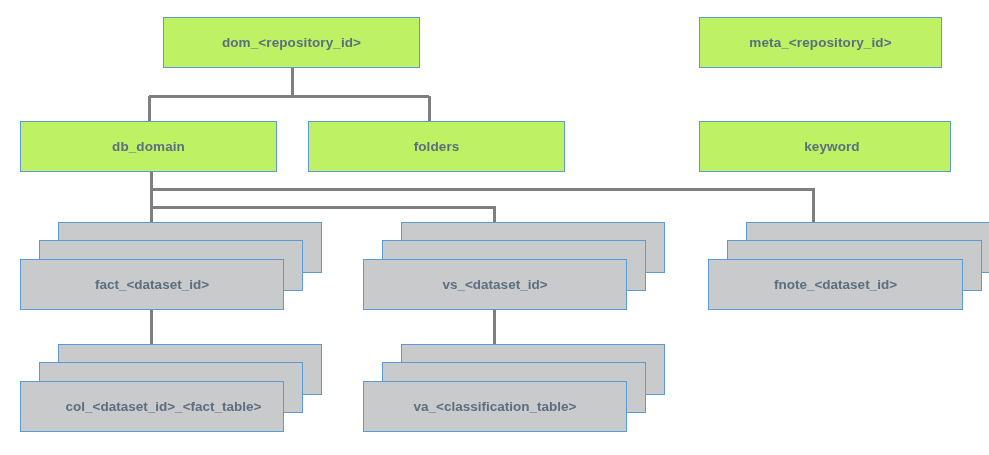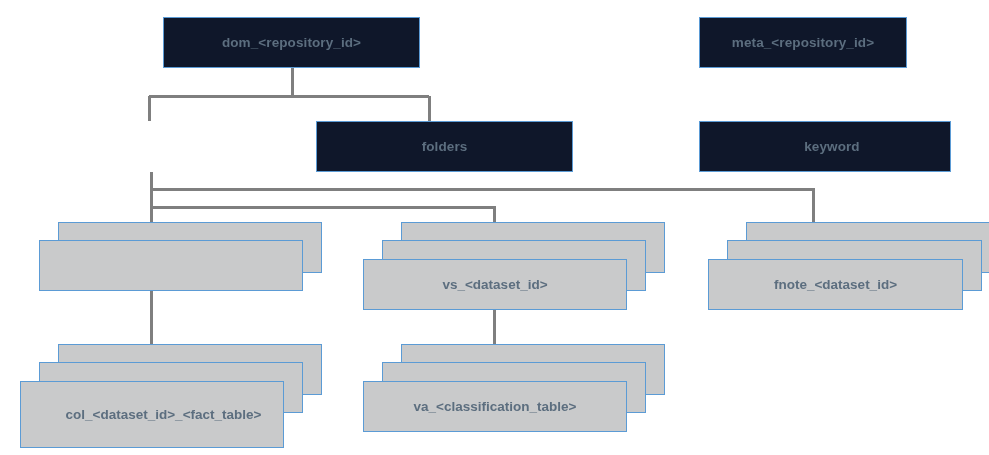--- a/index.html
+++ b/index.html
@@ -18,21 +18,21 @@
   #wires{
     position:absolute;
     left:0; top:0;
     width:989px; height:455px;
     pointer-events:none;
   }
   
   .node{
     position:absolute;
     box-sizing:border-box;
-    background:#0f172a;
+    background:#bef264;
     border:1px solid #5b9bd5;
     display:flex;
     align-items:center;
     justify-content:center;
   }
   .node .label{
     font-size:13.5px;
     color:#5c6e7f;
     font-weight:bold;
     letter-spacing:.1px;
@@ -90,36 +90,42 @@
       <path d="M 151 312 L 151 395"></path>
 
       <path d="M 494 312 L 494 395"></path>
     </g>
   </svg>
 
   <div class="node" style="left:163px; top:17px; width:257px; height:51px;">
     <span class="label">dom_&lt;repository_id&gt;</span>
   </div>
 
-  <div class="node" style="left:699px; top:17px; width:208px; height:51px;">
+  <div class="node" style="left:699px; top:17px; width:243px; height:51px;">
     <span class="label">meta_&lt;repository_id&gt;</span>
   </div>
 
+  <div class="node" style="left:20px; top:121px; width:257px; height:51px;">
+    <span class="label">db_domain</span>
+  </div>
 
-  <div class="node" style="left:316px; top:121px; width:257px; height:51px;">
+  <div class="node" style="left:308px; top:121px; width:257px; height:51px;">
     <span class="label">folders</span>
   </div>
 
   <div class="node" style="left:699px; top:121px; width:252px; height:51px;padding-left:14px;">
     <span class="label">keyword</span>
   </div>
 
   <div class="stack" style="left:20px; top:222px; width:302px; height:88px;">
     <div class="sheet back2" style="left:38px; top:0px; width:264px; height:51px;"></div>
     <div class="sheet back1" style="left:19px; top:18px; width:264px; height:51px;"></div>
+    <div class="front" style="left:0px; top:37px; width:264px; height:51px;">
+      <span class="label">fact_&lt;dataset_id&gt;</span>
+    </div>
   </div>
 
   <div class="stack" style="left:363px; top:222px; width:302px; height:100px;">
     <div class="sheet back2" style="left:38px; top:0px; width:264px; height:51px;"></div>
     <div class="sheet back1" style="left:19px; top:18px; width:264px; height:51px;"></div>
     <div class="front" style="left:0px; top:37px; width:264px; height:51px;">
       <span class="label">vs_&lt;dataset_id&gt;</span>
     </div>
   </div>
 
@@ -127,21 +133,21 @@
     <div class="sheet back2" style="left:38px; top:0px; width:255px; height:51px;"></div>
     <div class="sheet back1" style="left:19px; top:18px; width:255px; height:51px;"></div>
     <div class="front" style="left:0px; top:37px; width:255px; height:51px;">
       <span class="label">fnote_&lt;dataset_id&gt;</span>
     </div>
   </div>
 
   <div class="stack" style="left:20px; top:344px; width:302px; height:88px;">
     <div class="sheet back2" style="left:38px; top:0px; width:264px; height:51px;"></div>
     <div class="sheet back1" style="left:19px; top:18px; width:264px; height:51px;"></div>
-    <div class="front" style="left:0px; top:37px; width:264px; height:67px;padding-left:23px;">
+    <div class="front" style="left:0px; top:37px; width:264px; height:51px;padding-left:23px;">
       <span class="label">col_&lt;dataset_id&gt;_&lt;fact_table&gt;</span>
     </div>
   </div>
 
   <div class="stack" style="left:363px; top:344px; width:302px; height:88px;">
     <div class="sheet back2" style="left:38px; top:0px; width:264px; height:51px;"></div>
     <div class="sheet back1" style="left:19px; top:18px; width:264px; height:51px;"></div>
     <div class="front" style="left:0px; top:37px; width:264px; height:51px;align-items:center;">
       <span class="label">va_&lt;classification_table&gt;</span>
     </div>

